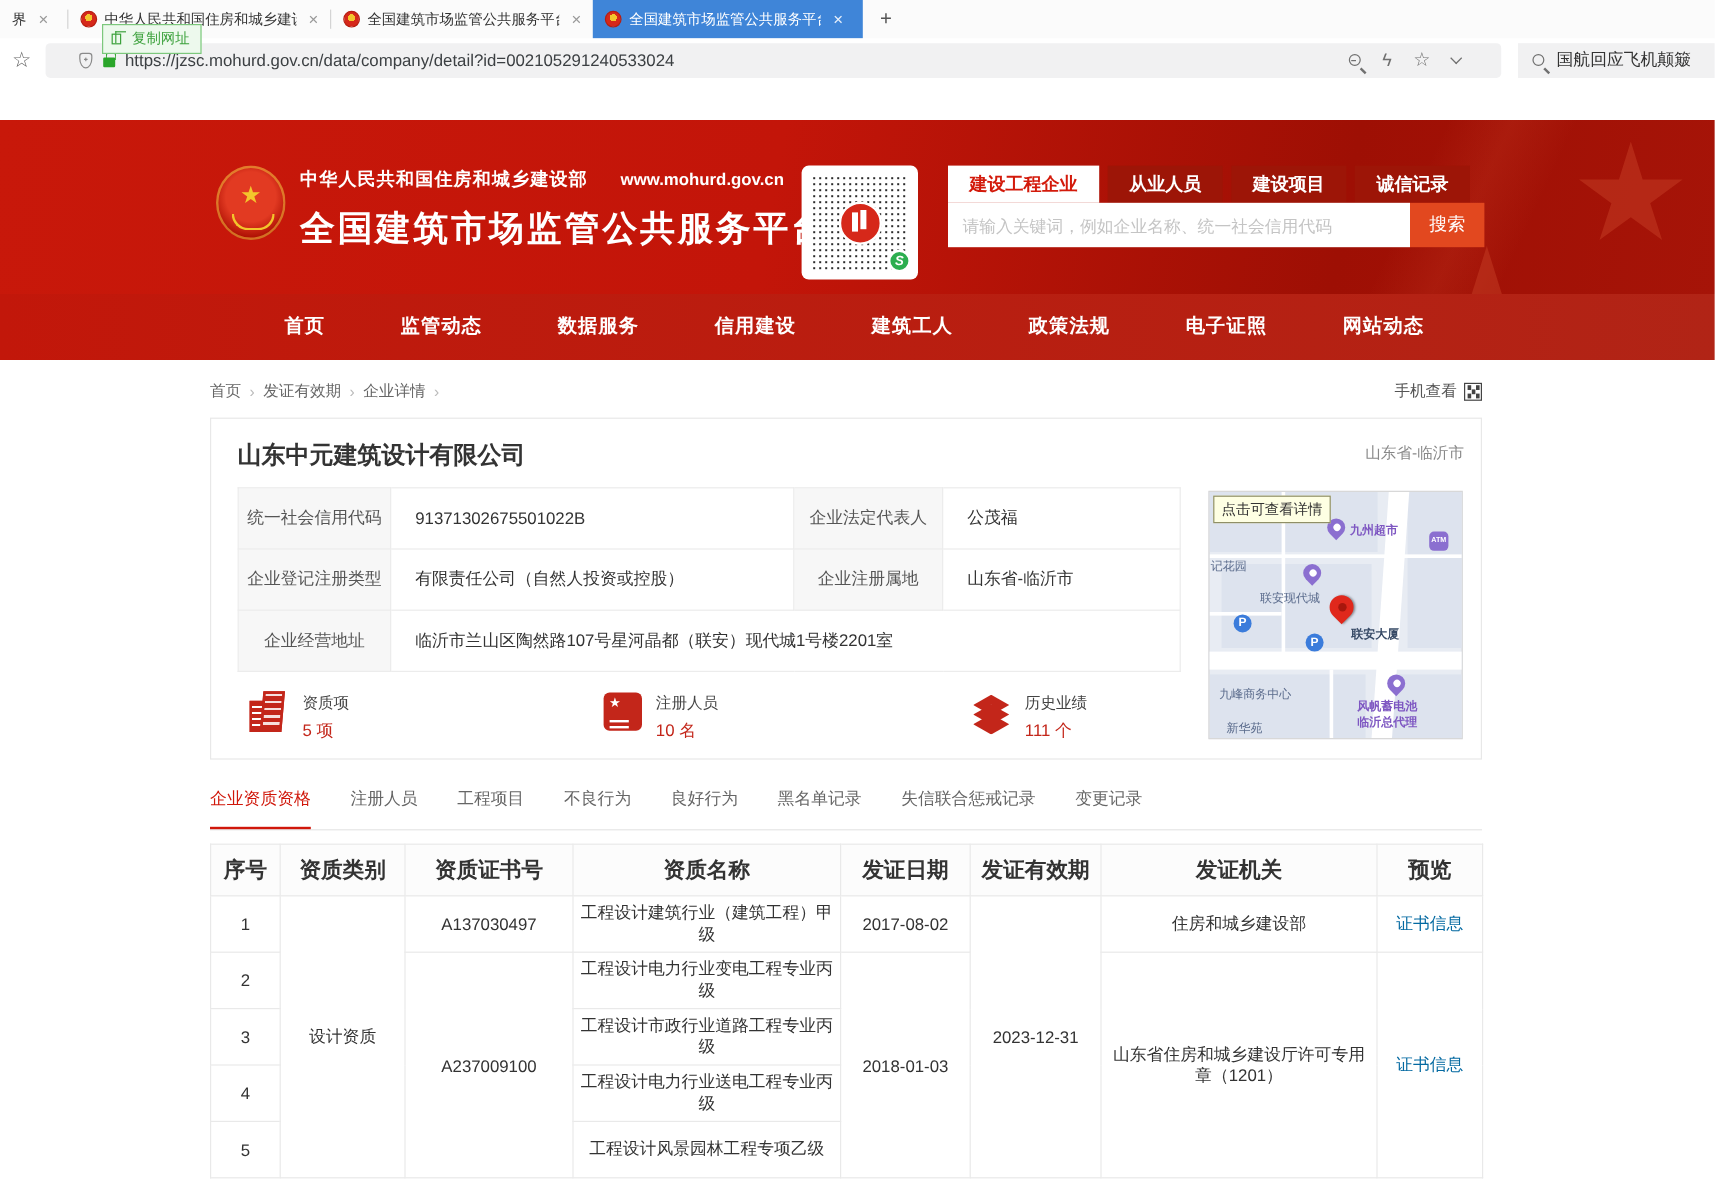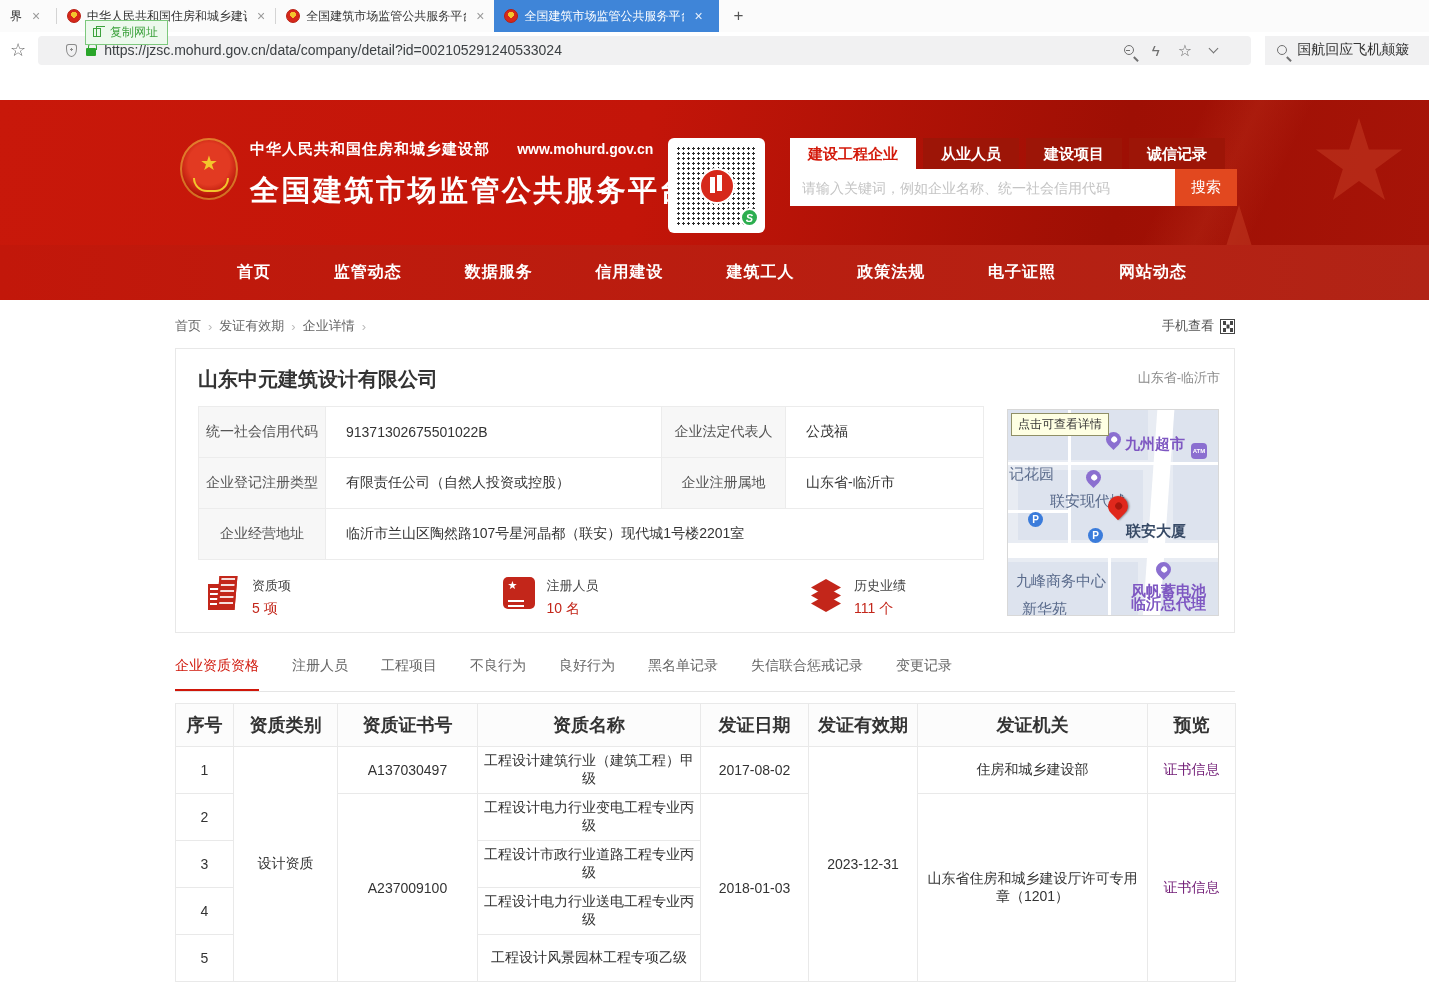--- a/index.html
+++ b/index.html
@@ -116,41 +116,41 @@
     clip-path:polygon(50% 0,100% 50%,50% 100%,0 50%); filter:drop-shadow(0 -2px 0 #fff); }
   .icon-layers i:nth-child(1){ top:0; } .icon-layers i:nth-child(2){ top:8px; } .icon-layers i:nth-child(3){ top:16px; }
 
   
   .map { position:absolute; right:15px; top:60px; width:212px; height:207px; background:#e8ecf3; overflow:hidden; border:1px solid #d8d8d8; cursor:pointer; }
   .blk { position:absolute; background:#dde3ee; }
   .road-v { position:absolute; left:142px; top:-10px; width:17px; height:230px; background:#fff; transform:rotate(4deg); }
   .road-h { position:absolute; left:-5px; top:133px; width:225px; height:15px; background:#fff; }
   .road-thin { position:absolute; background:#fff; }
   .maptip { position:absolute; left:3px; top:3px; background:#feffe3; border:1px solid #8f8f66; color:#333; font-size:12px; padding:2px 6px; white-space:nowrap; z-index:5; }
-  .mlabel { position:absolute; font-size:15px; white-space:nowrap; }
+  .mlabel { position:absolute; font-size:10px; white-space:nowrap; }
   .purple { color:#7e57c2; font-weight:bold; }
   .grayblue { color:#5a6b8c;text-align:center; }
   .dark { color:#374a66; font-weight:bold;text-align:right; }
   .poi { position:absolute; width:15px; height:15px; border-radius:50% 50% 50% 0; background:#8b6fd0; transform:rotate(-45deg); }
   .poi::after { content:""; position:absolute; left:4.5px; top:4.5px; width:6px; height:6px; border-radius:50%; background:#fff; }
   .atm { position:absolute; width:16px; height:16px; border-radius:4px; background:#8b6fd0; color:#fff; font-size:6px; font-weight:bold; text-align:center; line-height:16px; }
   .pmark { position:absolute; width:15px; height:15px; border-radius:50%; background:#3b7cdb; color:#fff; font-size:10px; font-weight:bold; text-align:center; line-height:15px; }
   .pin { position:absolute; width:20px; height:20px; background:#e0281c; border-radius:50% 50% 50% 0; transform:rotate(-45deg); box-shadow:1px 1px 2px rgba(0,0,0,.4); z-index:4; }
   .pin::after { content:""; position:absolute; left:6.5px; top:6.5px; width:7px; height:7px; border-radius:50%; background:#a8170d; }
 
   
   .dtabs { width:1060px; margin:24px 0 0 175px; display:flex; gap:33px; border-bottom:1px solid #e5e5e5; }
   .dtab { font-size:14px; color:#666; padding-bottom:14px; cursor:pointer; }
   .dtab.active { color:#d0170a; border-bottom:2px solid #d0170a; }
 
   
   .qtable { width:1060px; margin:11px 0 0 175px; border-collapse:collapse; table-layout:fixed; }
   .qtable th { border:1px solid #e9e9e9; height:43px; font-size:18px; color:#333; background:#fcfcfc; font-weight:bold; }
   .qtable td { border:1px solid #e9e9e9; height:47px; font-size:14px; color:#333; text-align:center; padding:2px 6px; }
-  .qtable .link { color:#701a75; cursor:pointer; }
+  .qtable .link { color:#0369a1; cursor:pointer; }
   .c1{width:58px;} .c2{width:104px;} .c3{width:140px;} .c4{width:223px;} .c5{width:108px;} .c6{width:109px;} .c7{width:230px;} .c8{width:88px;}
 </style>
 </head>
 <body>
 
 <div class="tabstrip">
   <div class="btab partial">
     <span class="tlabel">界</span>
     <span class="close">×</span>
   </div>

